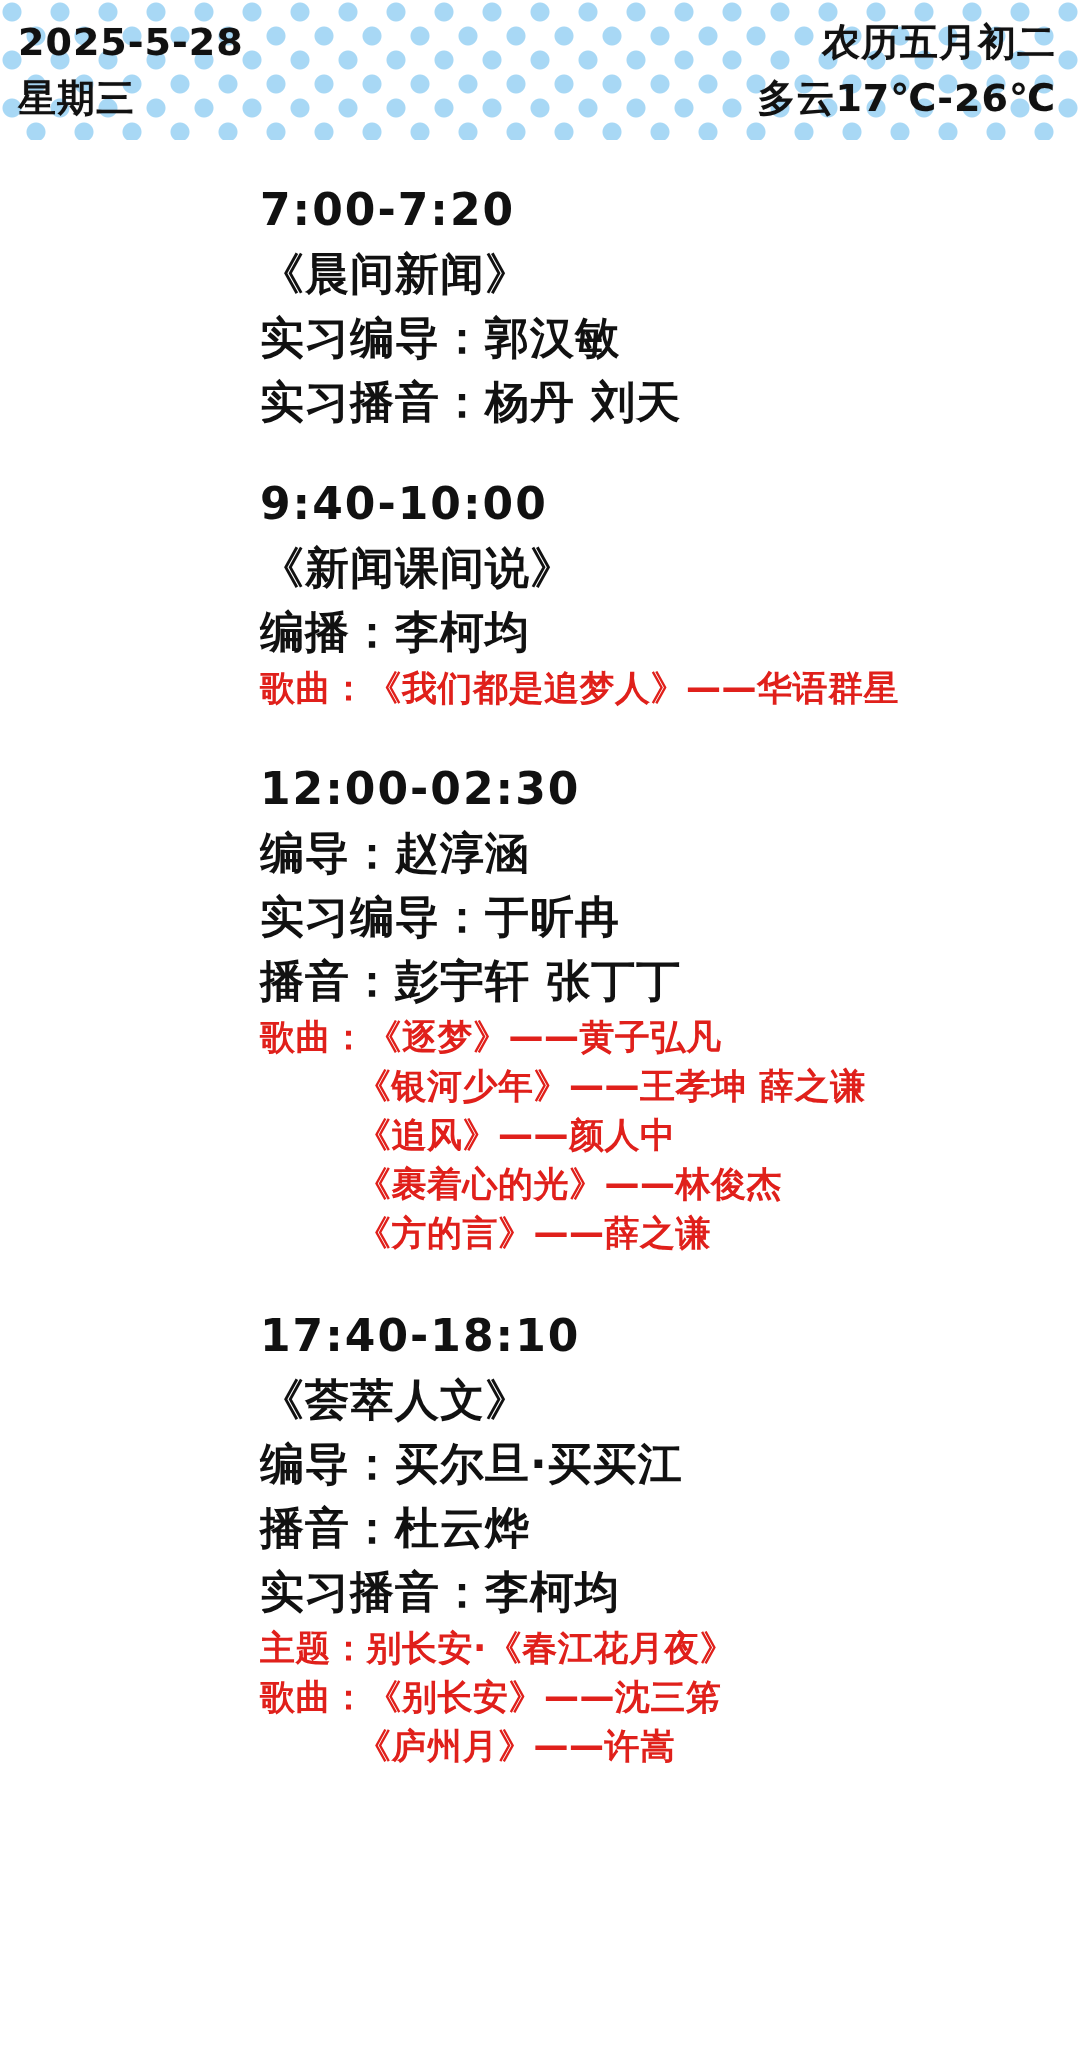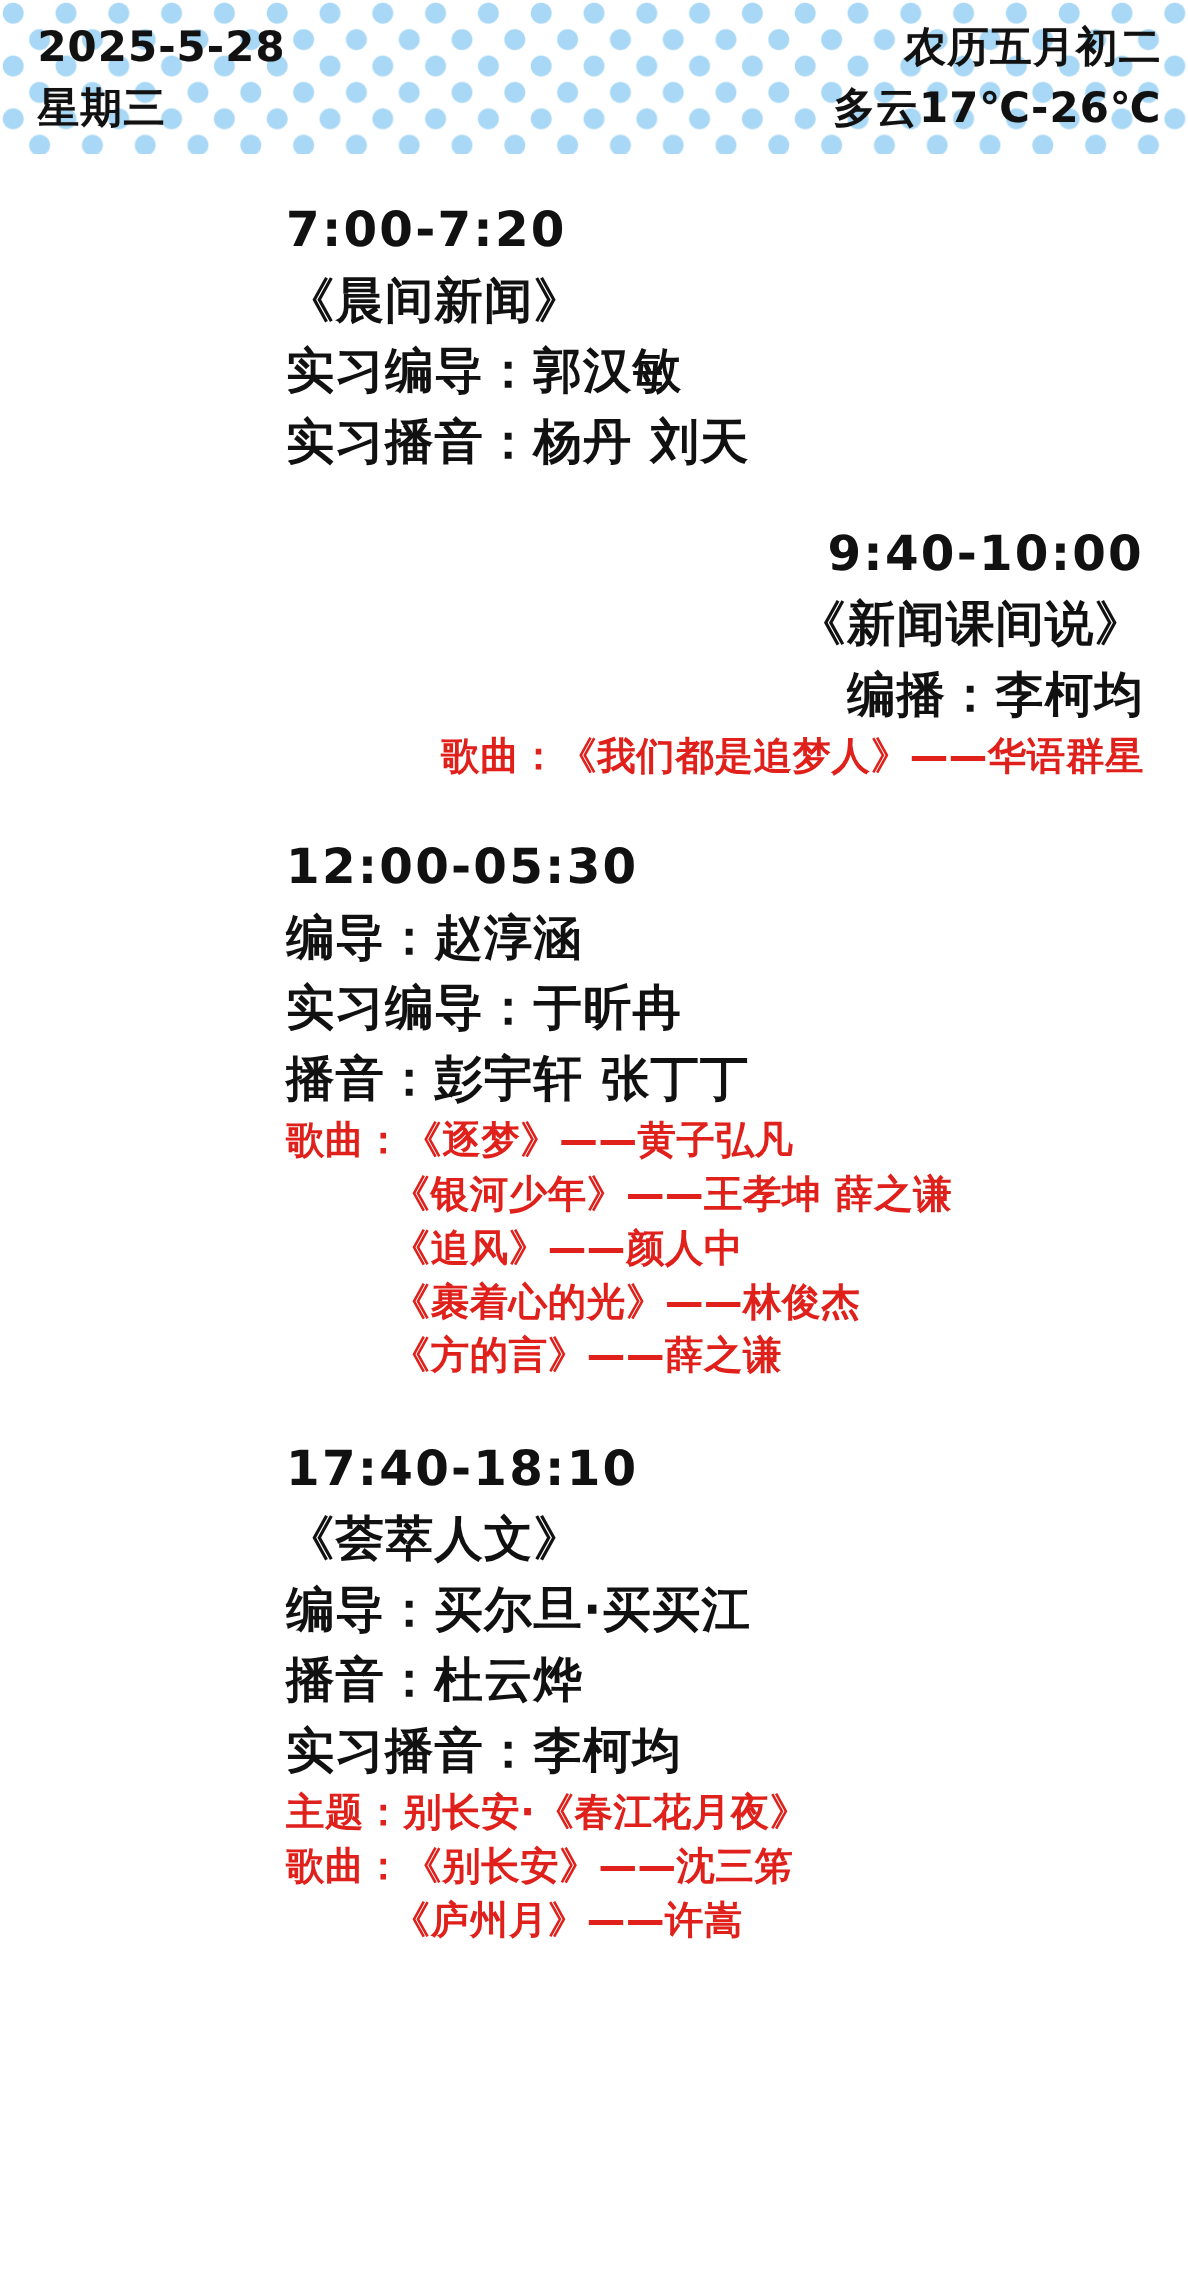--- a/index.html
+++ b/index.html
@@ -39,38 +39,38 @@
     position: absolute;
     top: 14px;
     color: #111111;
     font-size: 38px;
     line-height: 56px;
     letter-spacing: 1px;
     font-weight: 700;
     white-space: nowrap;
     text-shadow: 0 0 1px rgba(0,0,0,0.25);
   }
-  .header-left { left: 34px; text-align: left; }
+  .header-left { left: 18px; text-align: left; }
   .header-right { right: 24px; text-align: right; }
   .header-line { display: block; }
 
   
   .sheet {
     position: relative;
     width: 1080px;
     height: 1930px;
     box-sizing: border-box;
     padding: 38px 40px 0 40px;
     background: #ffffff;
   }
   .block {
     margin: 0 0 38px 0;
     padding-left: 220px;
   }
-  .blk-2 { margin-bottom: 44px; text-align: right; }
+  .blk-2 { margin-bottom: 44px; }
   .blk-3 { margin-bottom: 46px; }
 
   .line-black {
     color: #111111;
     font-size: 44px;
     line-height: 64px;
     font-weight: 700;
     letter-spacing: 1px;
     white-space: nowrap;
   }
@@ -113,21 +113,21 @@
   </div>
 
   <div class="block blk-2">
     <div class="line-black line-time">9:40-10:00</div>
     <div class="line-black">《新闻课间说》</div>
     <div class="line-black">编播：李柯均</div>
     <div class="line-red">歌曲：《我们都是追梦人》——华语群星</div>
   </div>
 
   <div class="block blk-3">
-    <div class="line-black line-time">12:00-05:30</div>
+    <div class="line-black line-time">12:00-02:30</div>
     <div class="line-black">编导：赵淳涵</div>
     <div class="line-black">实习编导：于昕冉</div>
     <div class="line-black">播音：彭宇轩 张丁丁</div>
     <div class="line-red">歌曲：《逐梦》——黄子弘凡</div>
     <div class="line-red indent">《银河少年》——王孝坤 薛之谦</div>
     <div class="line-red indent">《追风》——颜人中</div>
     <div class="line-red indent">《裹着心的光》——林俊杰</div>
     <div class="line-red indent">《方的言》——薛之谦</div>
   </div>
 

